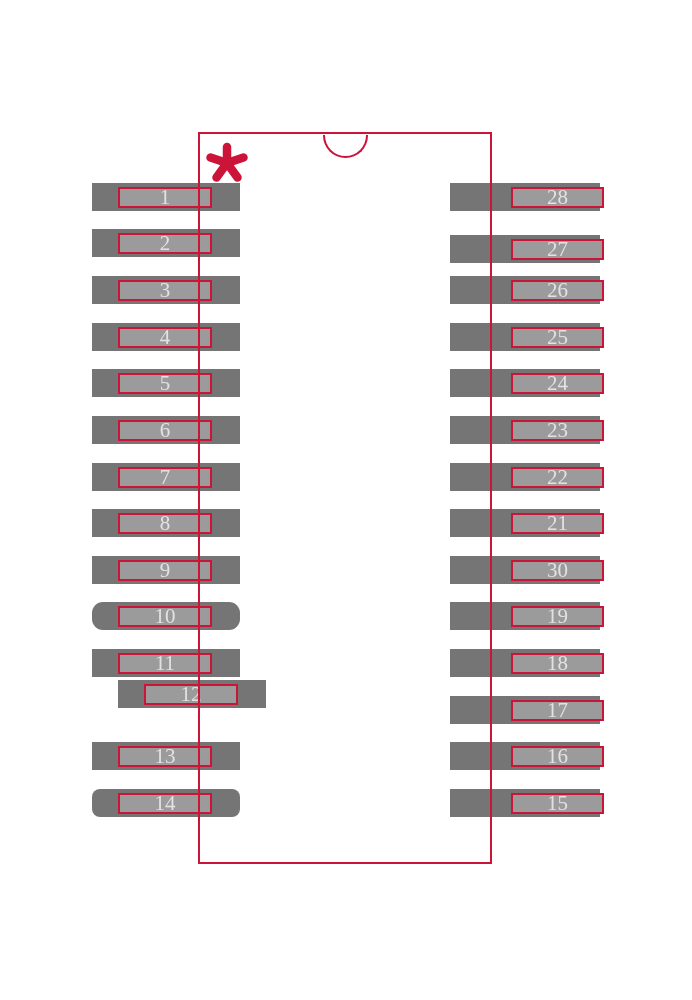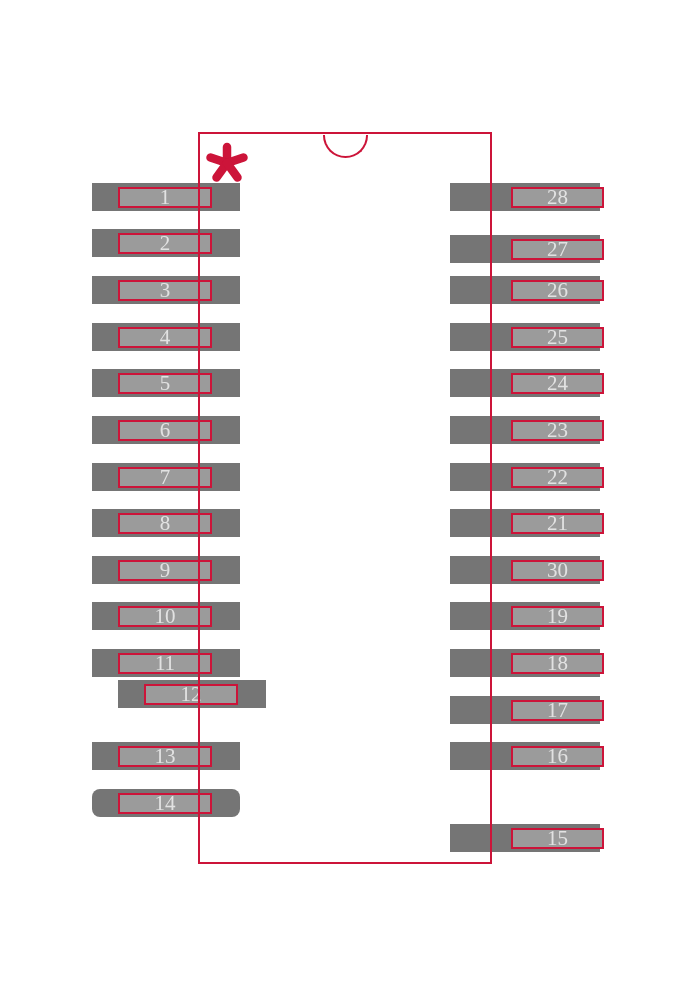--- a/index.html
+++ b/index.html
@@ -115,21 +115,21 @@
       <div class="pad left" style="top: 509px;">
         <div class="pad-inner">
           <span class="pin-num">8</span>
         </div>
       </div>
       <div class="pad left" style="top: 556px;">
         <div class="pad-inner">
           <span class="pin-num">9</span>
         </div>
       </div>
-      <div class="pad left" style="top: 602px;">
+      <div class="pad left" style="top: 602px; border-radius: 11px;">
         <div class="pad-inner">
           <span class="pin-num">10</span>
         </div>
       </div>
       <div class="pad left" style="top: 649px;">
         <div class="pad-inner">
           <span class="pin-num">11</span>
         </div>
       </div>
       <div class="pad left" style="top: 680px; margin-left: 26px;">
@@ -205,21 +205,21 @@
       <div class="pad right" style="top: 696px;">
         <div class="pad-inner">
           <span class="pin-num">17</span>
         </div>
       </div>
       <div class="pad right" style="top: 742px;">
         <div class="pad-inner">
           <span class="pin-num">16</span>
         </div>
       </div>
-      <div class="pad right" style="top: 824px;">
+      <div class="pad right" style="top: 789px;">
         <div class="pad-inner">
           <span class="pin-num">15</span>
         </div>
       </div>
     </div>
 
   <div class="body-outline"></div>
   <div class="notch"></div>
 
   <svg class="asterisk" viewBox="0 0 48 42" aria-hidden="true">

